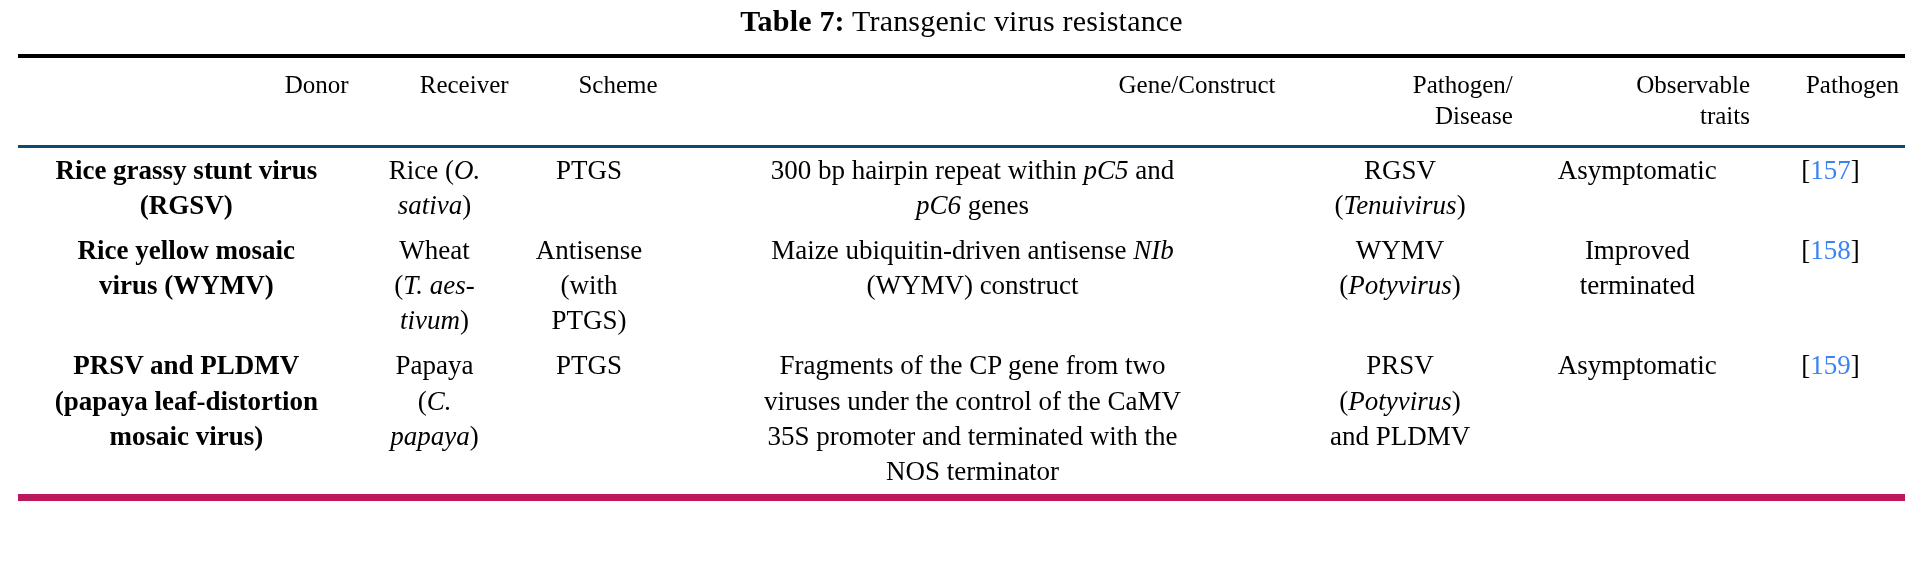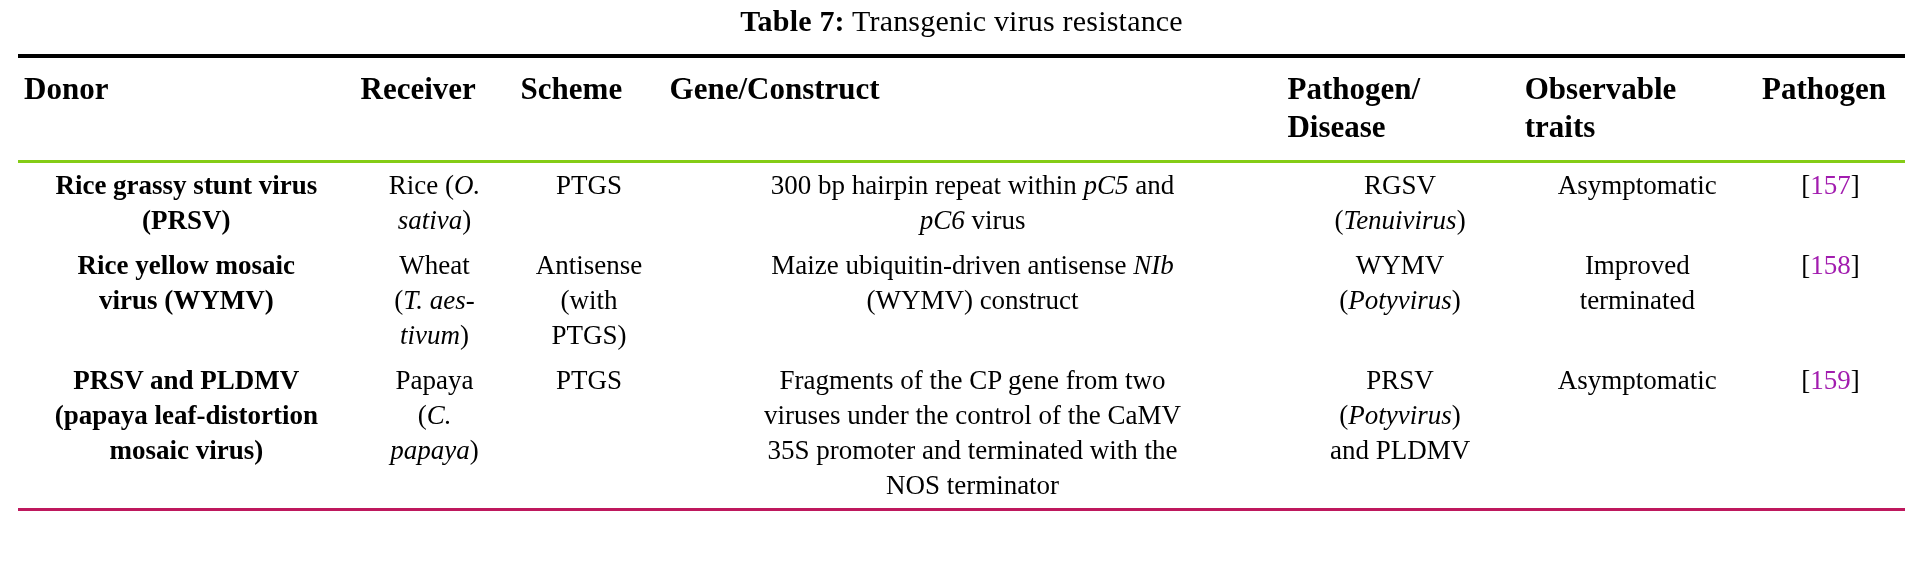--- a/index.html
+++ b/index.html
@@ -35,53 +35,53 @@
   .caption .cap-text {
     font-weight: normal;
     text-align: right;
   }
   table.tbl {
     width: 100%;
     border-collapse: collapse;
     table-layout: fixed;
   }
   table.tbl thead th {
-    font-weight: bold;
-    font-size: 31px;
+    font-weight: normal;
+    font-size: 25px;
     line-height: 1.22;
     padding: 12px 6px 14px 6px;
-    text-align: left;
+    text-align: right;
     vertical-align: top;
   }
   .rule-top {
     border-top: 4px solid #000;
   }
   .rule-mid {
-    border-top: 3px solid #84cc16;
+    border-top: 3px solid #0c4a6e;
   }
   .rule-bottom {
-    border-bottom: 3px solid #be185d;
+    border-bottom: 7px solid #be185d;
   }
   table.tbl tbody td {
     font-size: 27px;
     line-height: 1.30;
     padding: 5px 6px 5px 6px;
     text-align: center;
     vertical-align: top;
   }
   td.donor-cell {
     font-weight: bold;
   }
   .cellline {
     display: block;
     white-space: nowrap;
   }
   .it { font-style: italic; }
   .ref {
-    color: #a21caf;
+    color: #3b82f6;
   }
   .refbr { color: #000; }
   
   col.c-donor    { width: 305px; }
   col.c-receiver { width: 145px; }
   col.c-scheme   { width: 135px; }
   col.c-gene     { width: 560px; }
   col.c-pathogen { width: 215px; }
   col.c-traits   { width: 215px; }
   col.c-ref      { width: 135px; }
@@ -130,32 +130,32 @@
           </th>
           <th>
             <span class="cellline">Pathogen</span>
           </th>
         </tr>
     </thead>
     <tbody id="table-body">
         <tr class="rule-mid">
           <td class="donor-cell">
             <span class="cellline">Rice grassy stunt virus</span>
-            <span class="cellline">(PRSV)</span>
+            <span class="cellline">(RGSV)</span>
           </td>
           <td>
             <span class="cellline"><span>Rice (</span><span class="it">O.</span></span>
             <span class="cellline"><span class="it">sativa</span><span>)</span></span>
           </td>
           <td>
             <span class="cellline">PTGS</span>
           </td>
           <td>
             <span class="cellline"><span>300 bp hairpin repeat within </span><span class="it">pC5</span><span> and</span></span>
-            <span class="cellline"><span class="it">pC6</span><span> virus</span></span>
+            <span class="cellline"><span class="it">pC6</span><span> genes</span></span>
           </td>
           <td>
             <span class="cellline"><span>RGSV</span></span>
             <span class="cellline"><span>(</span><span class="it">Tenuivirus</span><span>)</span></span>
           </td>
           <td>
             <span class="cellline">Asymptomatic</span>
           </td>
           <td>
             <span class="cellline"><span class="refbr">[</span><span class="ref">157</span><span class="refbr">]</span></span>

